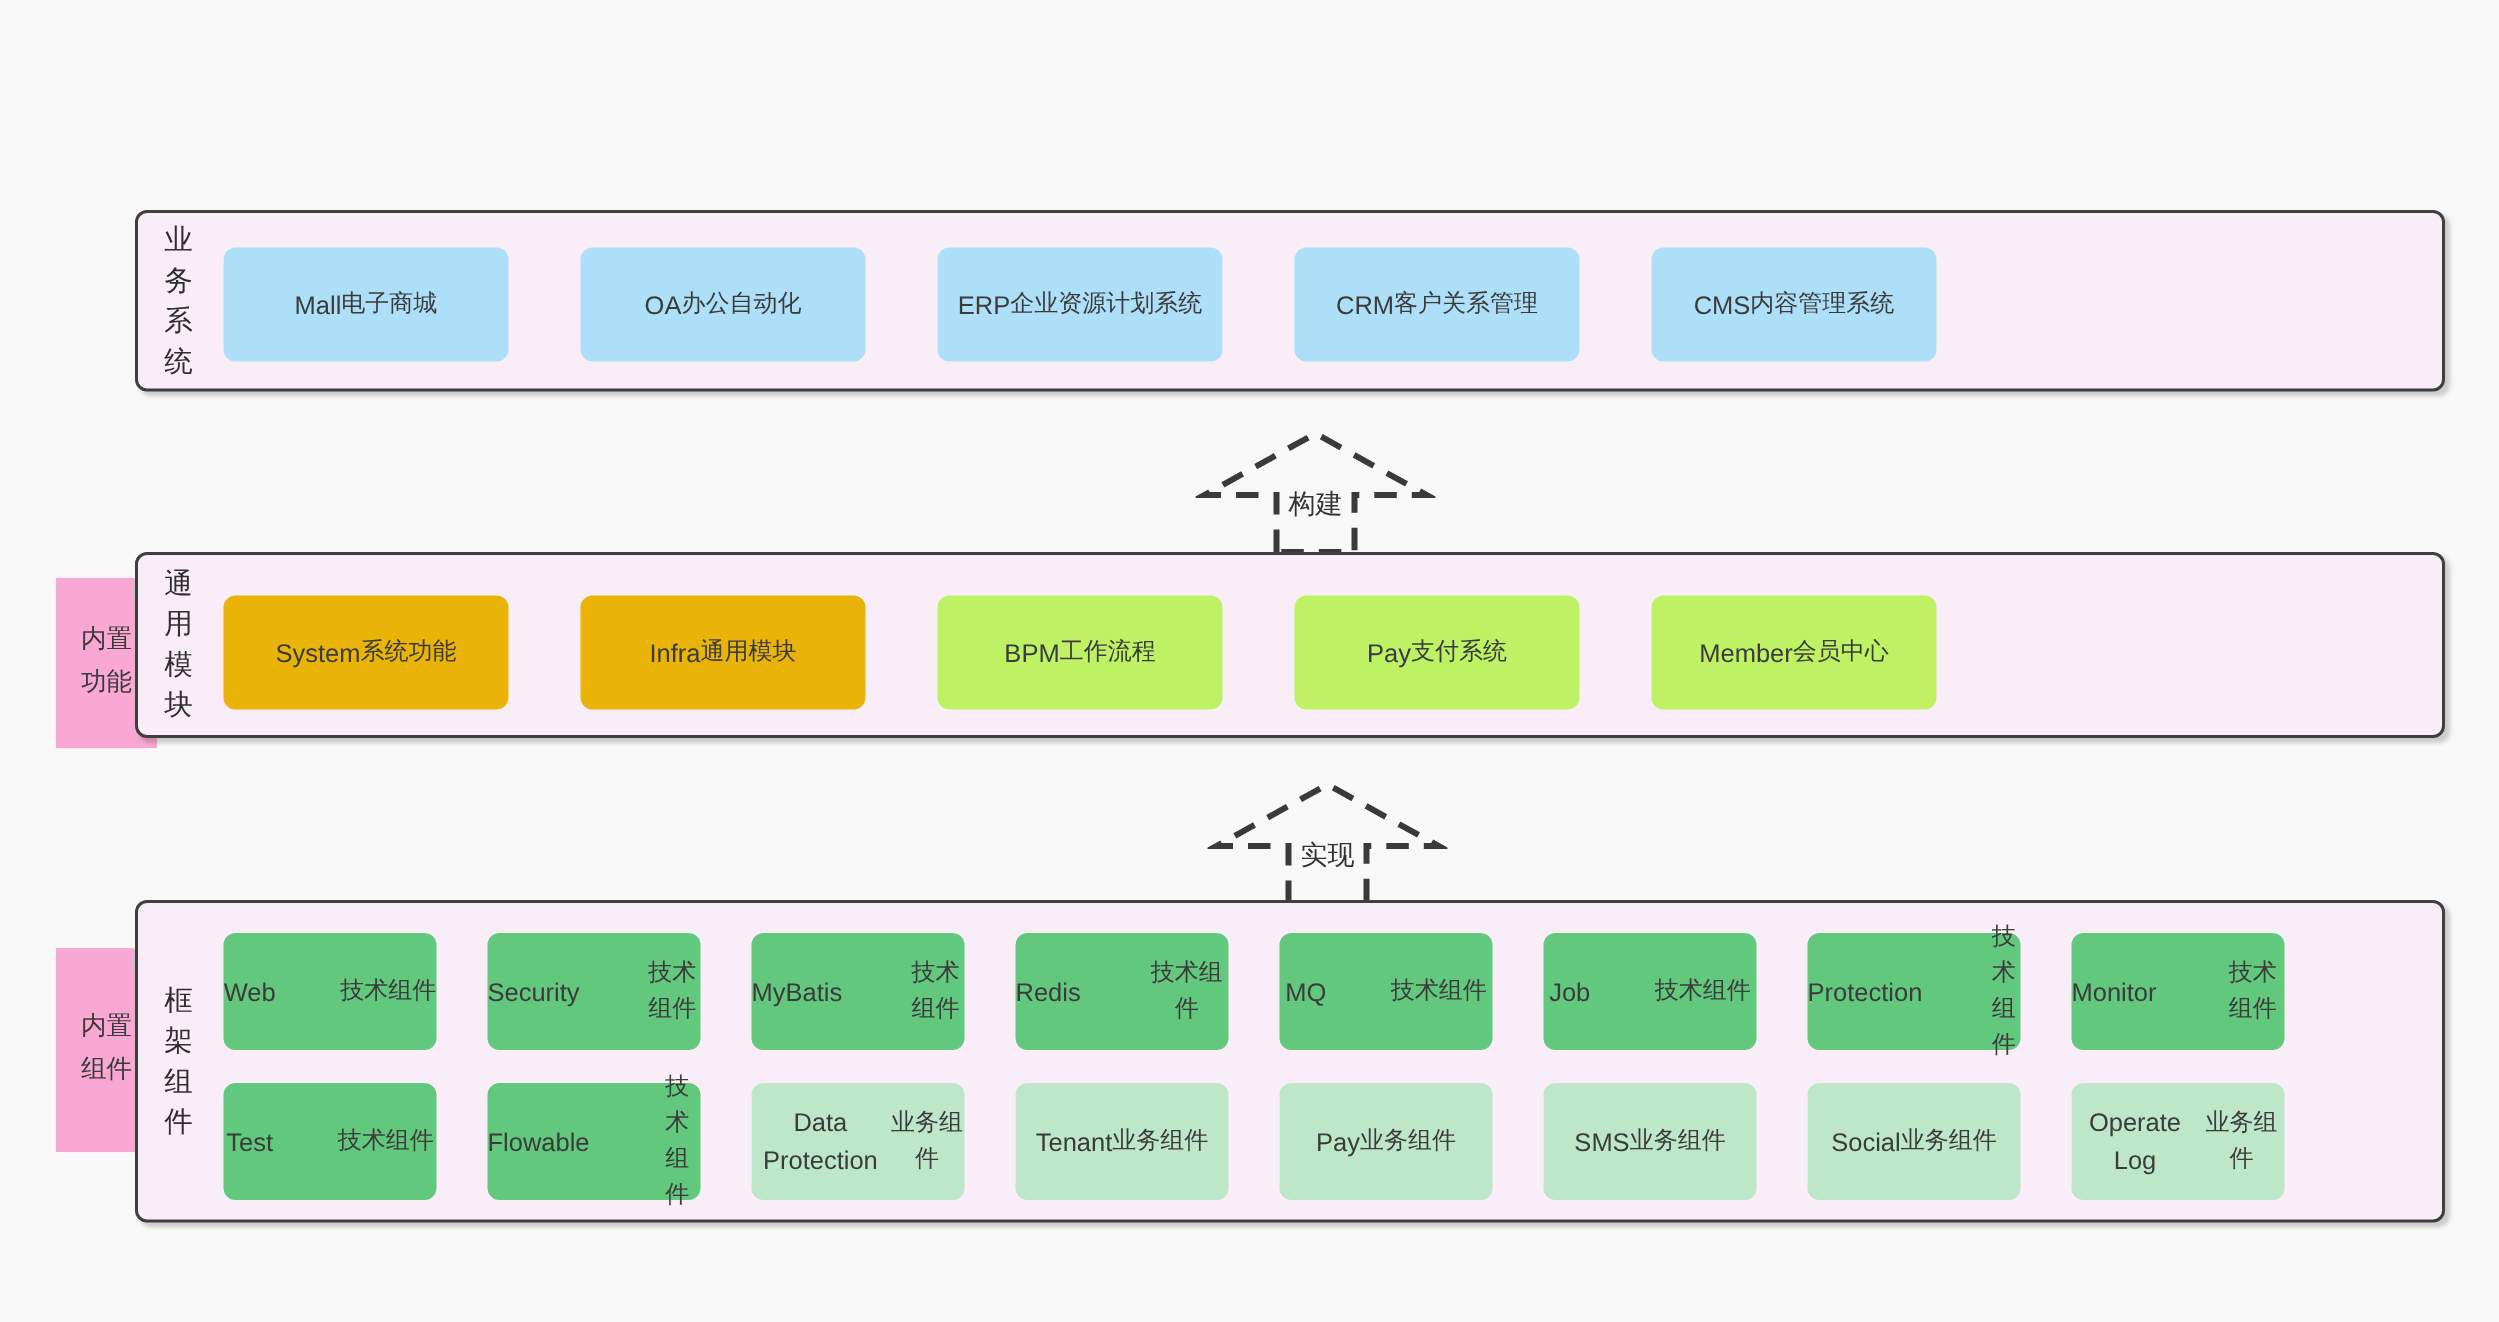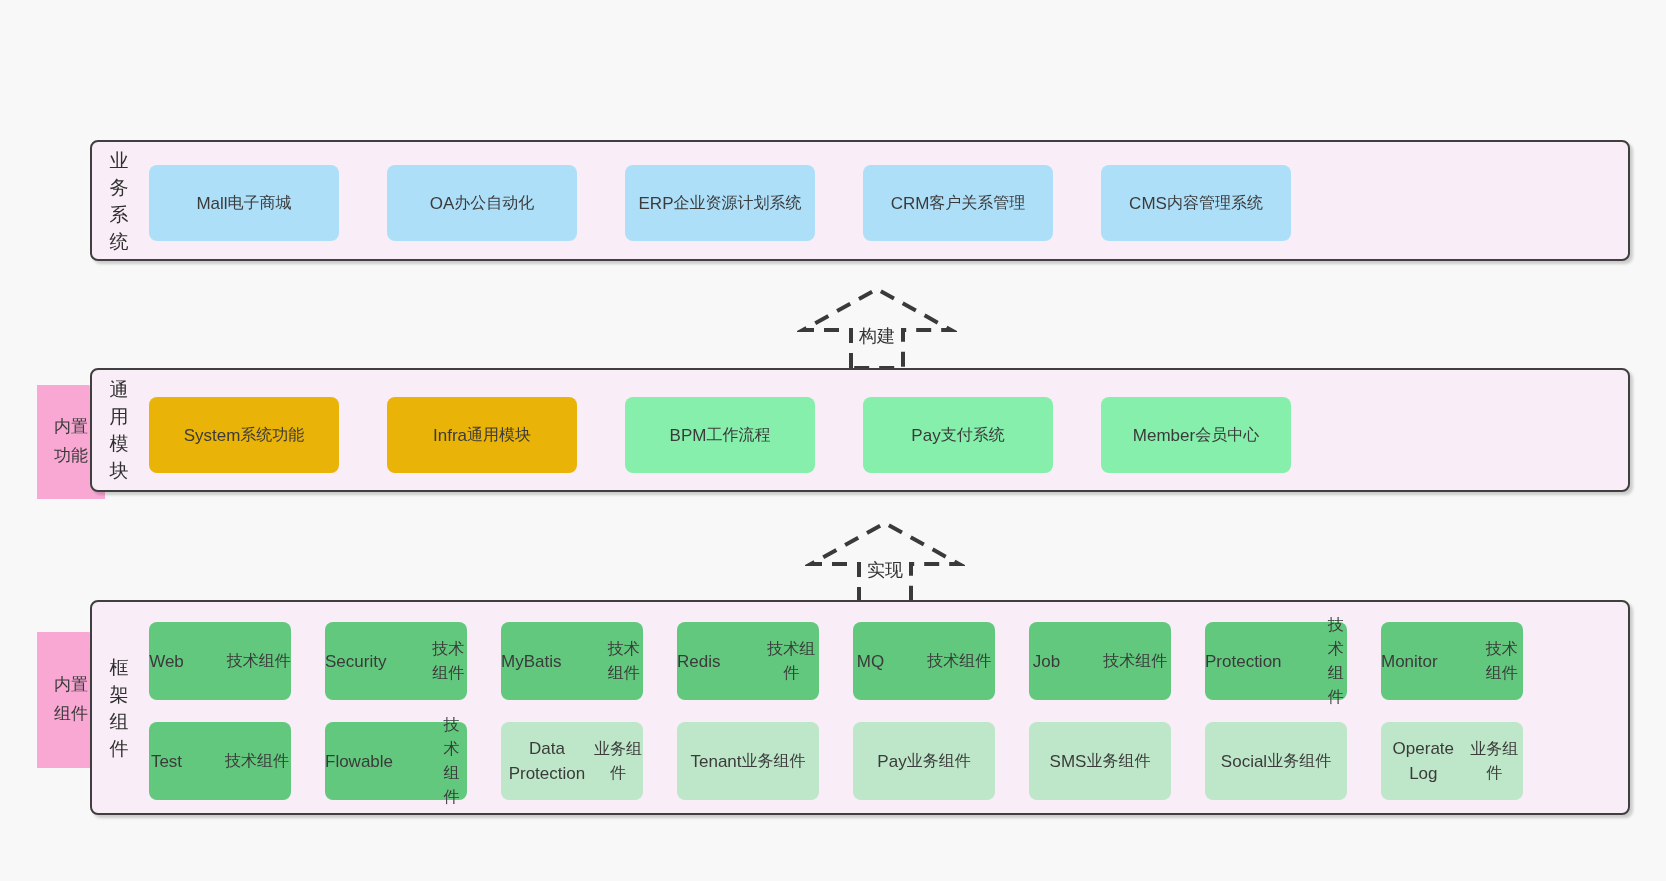--- a/index.html
+++ b/index.html
@@ -17,21 +17,21 @@
   .boxrow{position:absolute;left:57px;display:flex;gap:48px;}
   .boxrow8{position:absolute;left:57px;display:flex;gap:34px;}
   .box{border-radius:8px;display:flex;flex-direction:row;align-items:center;
        justify-content:center;text-align:center;}
   .box .en{font-size:17px;line-height:25px;}
   .box .zh{font-size:16px;line-height:24px;}
   .box6{width:190px;height:76px;}
   .box8{width:142px;height:78px;}
   .blue{background:#aedff8;}
   .red{background:#eab308;}
-  .pink{background:#86efac;}
+  .pink{background:#bef264;}
   .green{background:#62c87d;gap:43px;}
   .green-light{background:#bee7c9;}
   .sticky{position:absolute;left:37px;width:68px;background:#f9a8d4;
           clip-path:polygon(0 0,calc(100% - 16px) 0,100% 16px,100% 100%,0 100%);font-family:Liberation Mono, monospace;}
   .sticky-fold{position:absolute;top:0;right:0;width:16px;height:16px;
           background:linear-gradient(to bottom left,rgba(0,0,0,0) 50%,#c8c8c8 50%);}
   .sticky-text{position:absolute;left:0;right:0;top:50%;transform:translateY(-50%);
           text-align:center;font-size:17px;line-height:29px;color:#3a3a3a;word-break:break-all;
           padding:0 13px;}
   .sticky1{top:365px;height:114px;}

